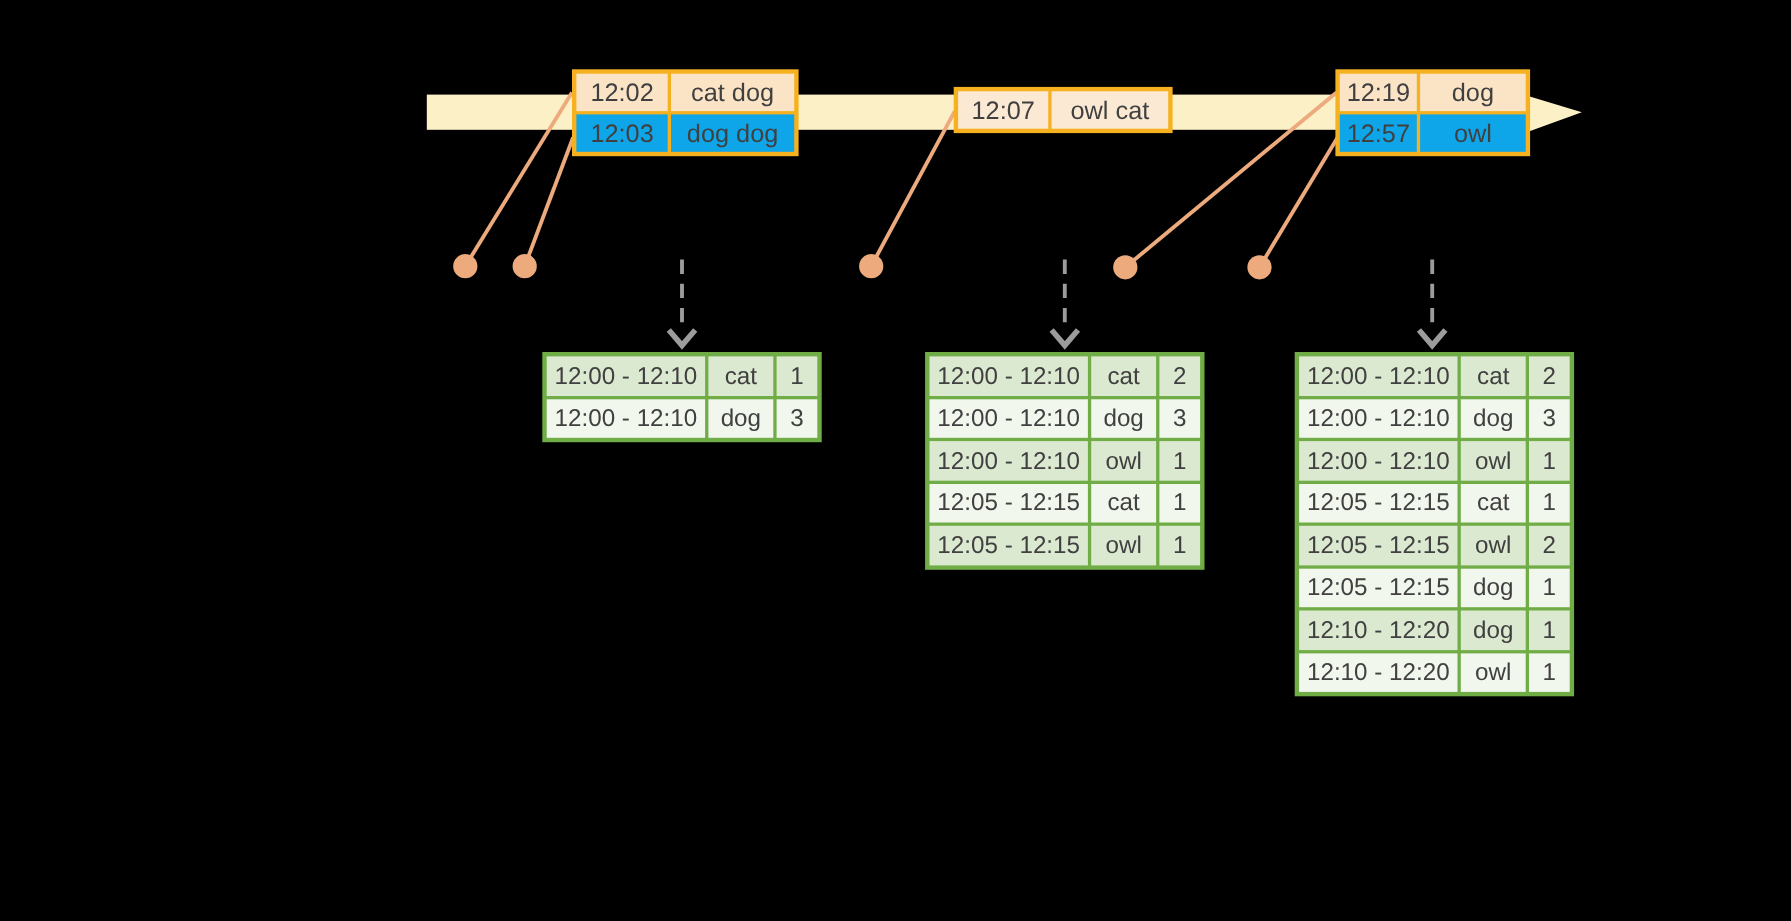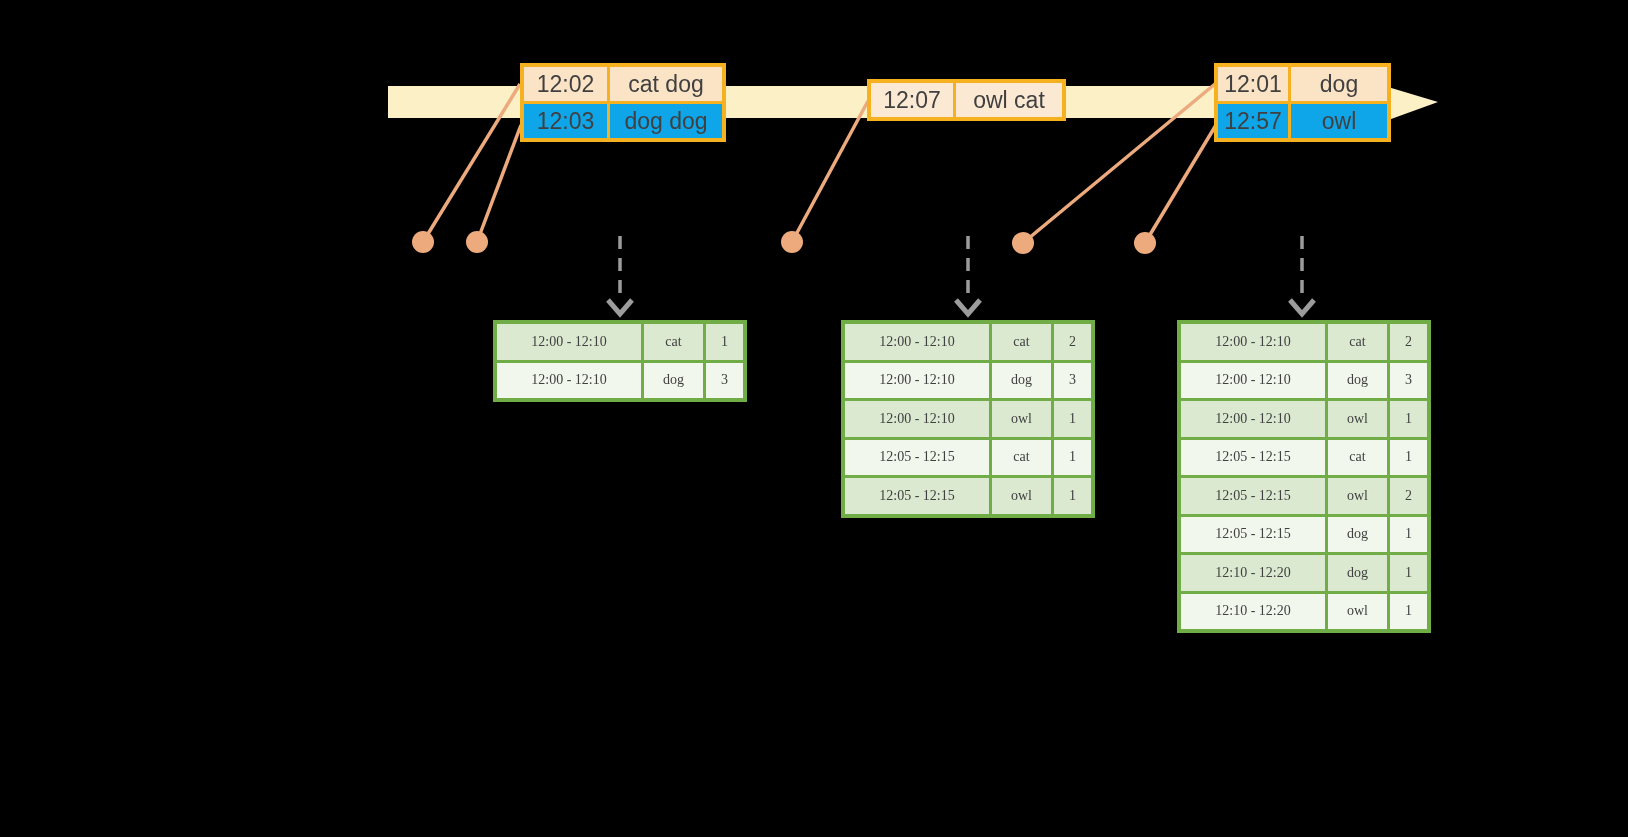--- a/index.html
+++ b/index.html
@@ -19,21 +19,21 @@
   
   .gbox{
     position:absolute;z-index:2;display:grid;gap:3px;padding:4px;
     background:#71ad47;grid-template-columns:144px 59px 37px;grid-auto-rows:35.5px;
   }
   .gbox.rt1{left:493px;top:320px;}
   .gbox.rt2{left:841px;top:320px;}
   .gbox.rt3{left:1177px;top:320px;}
   .cell{display:flex;align-items:center;justify-content:center;}
   .obox .cell{font-size:23px;}
-  .gbox .cell{font-size:14px;font-family:Liberation Serif, serif;}
+  .gbox .cell{font-size:22px;}
   .o-dark{background:#fbe3c6;}
   .o-light{background:#0ea5e9;}
   .o-mid{background:#fce9d4;}
   .g-dark{background:#dce9d1;}
   .g-light{background:#f2f7ee;}
 </style>
 </head>
 <body>
 
 <div class="stage">
@@ -77,21 +77,21 @@
     <div class="cell o-light">12:03</div>
     <div class="cell o-light">dog dog</div>
   </div>
 
   <div class="obox box2">
     <div class="cell o-mid">12:07</div>
     <div class="cell o-mid">owl cat</div>
   </div>
 
   <div class="obox box3">
-    <div class="cell o-dark">12:01</div>
+    <div class="cell o-dark">12:19</div>
     <div class="cell o-dark">dog</div>
     <div class="cell o-light">12:57</div>
     <div class="cell o-light">owl</div>
   </div>
 
   <div class="gbox rt1">
     <div class="cell g-dark">12:00 - 12:10</div>
     <div class="cell g-dark">cat</div>
     <div class="cell g-dark">1</div>
     <div class="cell g-light">12:00 - 12:10</div>

